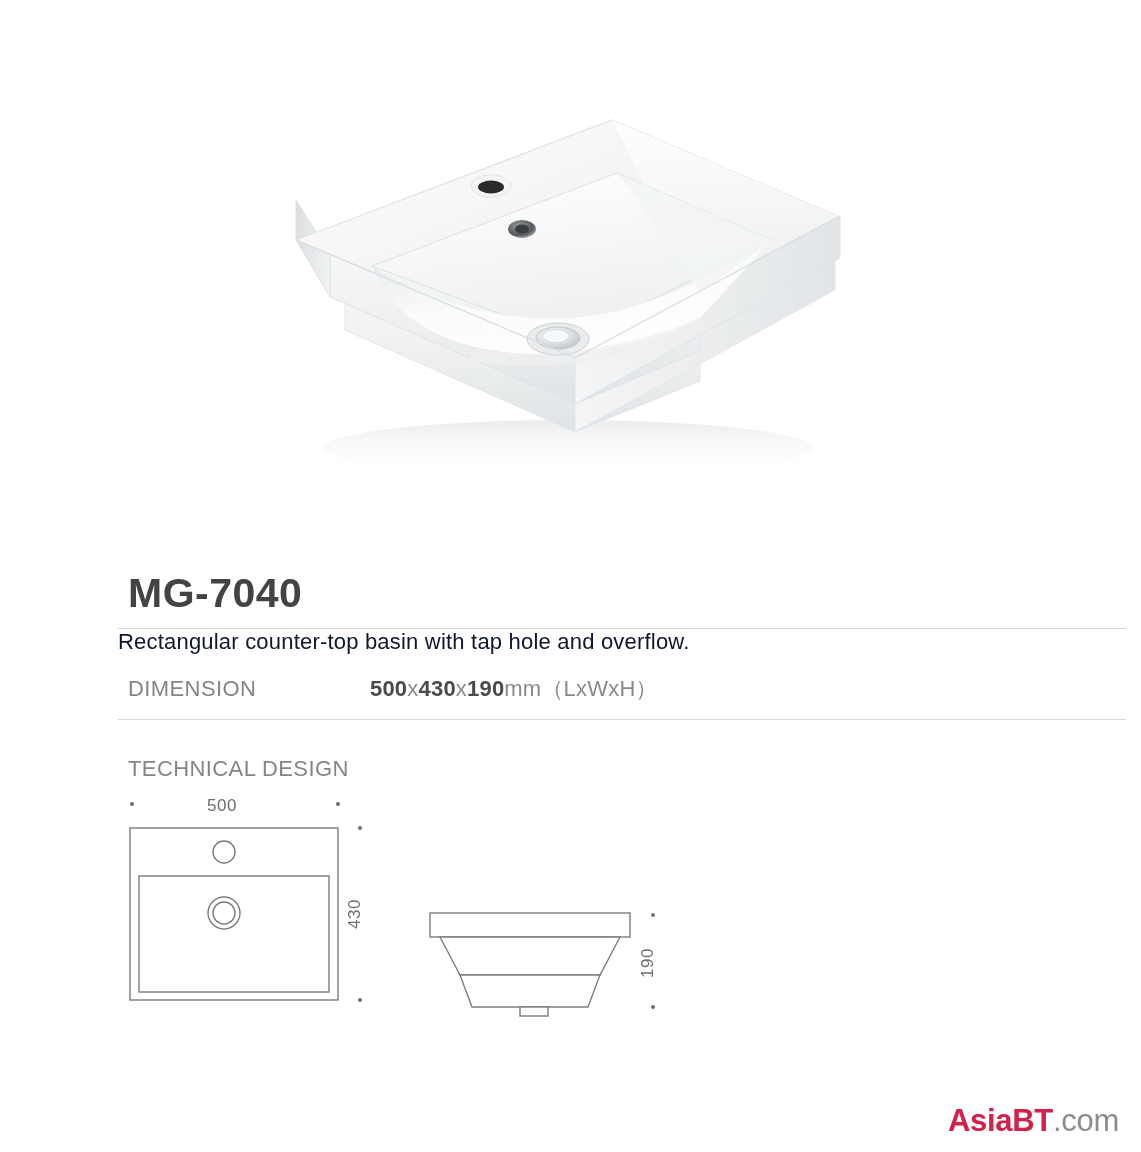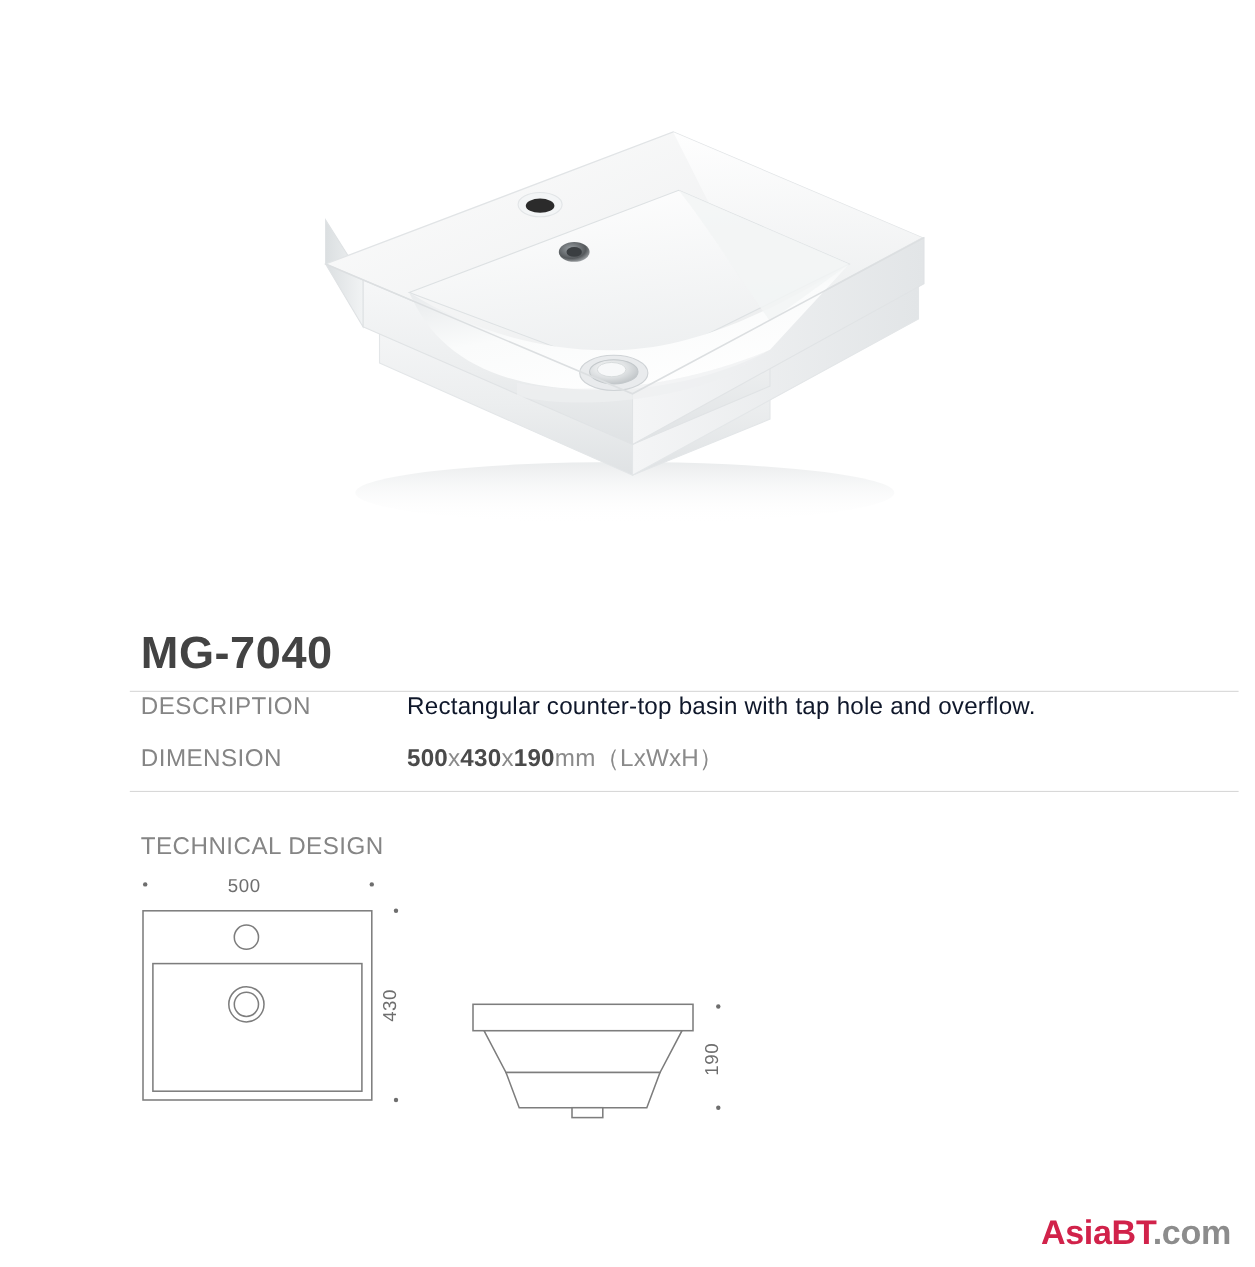--- a/index.html
+++ b/index.html
@@ -120,21 +120,21 @@
     position: absolute;
     right: 22px;
     bottom: 14px;
     font-size: 31px;
     font-weight: bold;
     letter-spacing: -0.3px;
     line-height: 34px;
     white-space: nowrap;
   }
   #logo-brand { color: #d1224a; }
-  #logo-tld  { color: #8c8c8c; font-weight: bold; }
+  #logo-tld  { color: #8c8c8c; font-weight: normal; }
 </style>
 </head>
 <body>
 
 <div id="product-photo">
   <svg width="1141" height="520" viewBox="0 0 1141 520">
     <defs>
       <linearGradient id="gTopLeft" x1="0" y1="0" x2="1" y2="1">
         <stop offset="0%" stop-color="#fdfdfd"></stop>
         <stop offset="100%" stop-color="#e7e9ea"></stop>
@@ -227,21 +227,20 @@
 
 <div id="spec-block">
 
   <div id="model-title">MG-7040</div>
 
   <div class="rule"></div>
 
   <div class="spec-rows">
 
     <div class="spec-row">
-      <div class="spec-label">DESCRIPTION</div>
       <div class="spec-value">Rectangular counter-top basin with tap hole and overflow.</div>
     </div>
 
     <div class="spec-row">
       <div class="spec-label">DIMENSION</div>
       <div class="spec-value dim"><b>500</b><span>x</span><b>430</b><span>x</span><b>190</b><span>mm</span><span>（LxWxH）</span></div>
     </div>
 
   </div>
 

